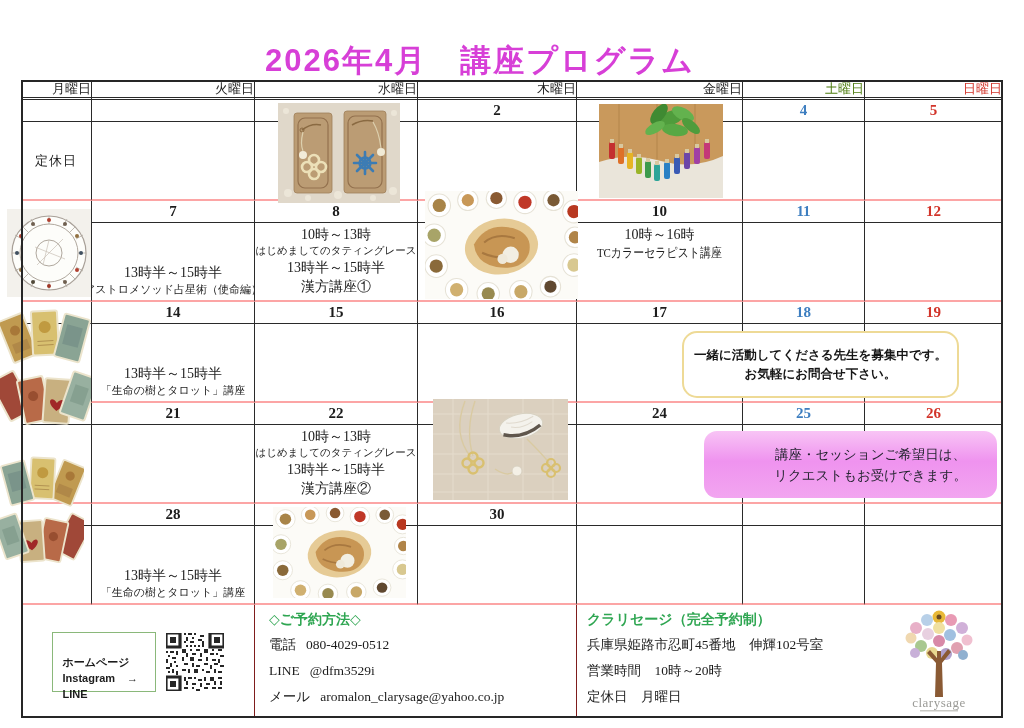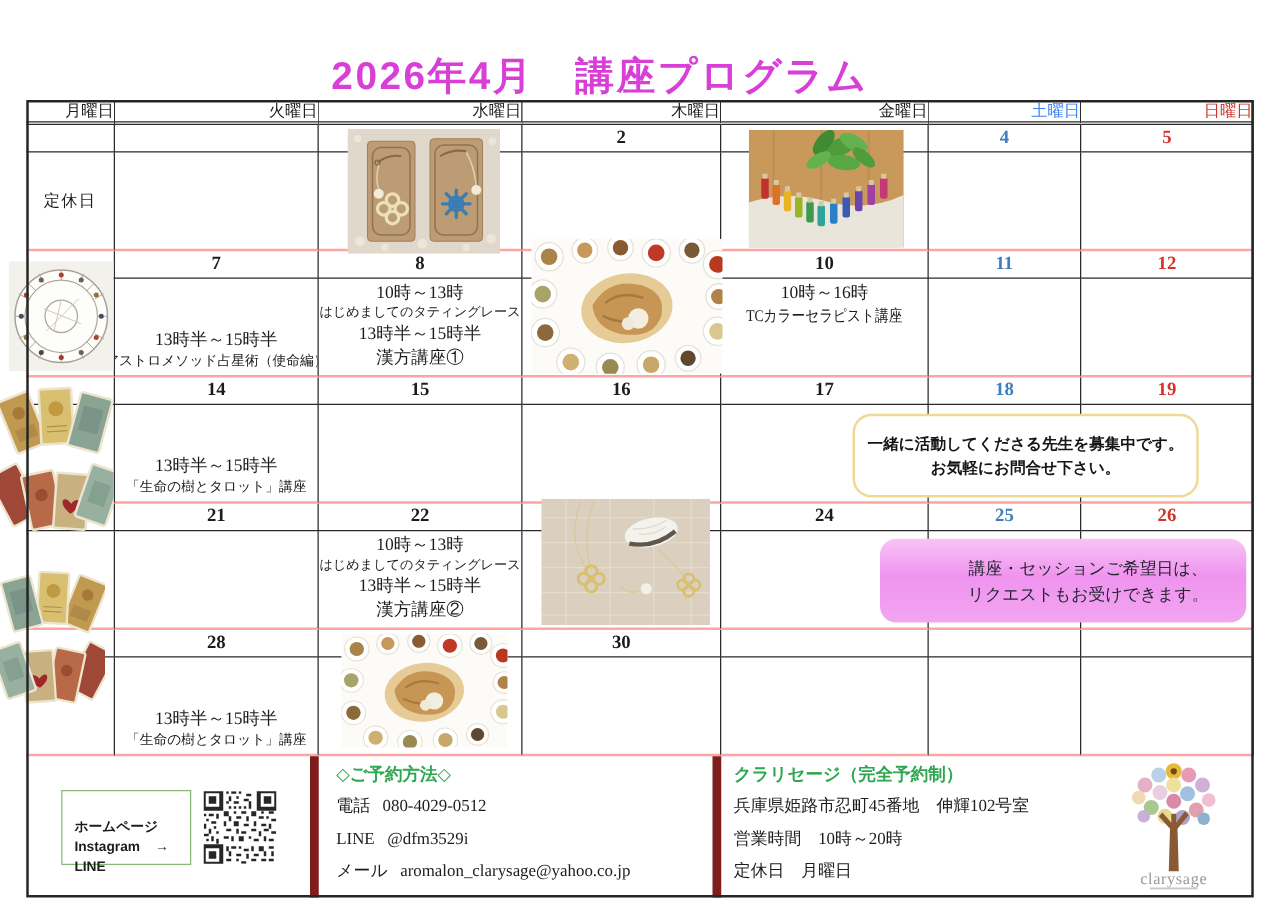--- a/index.html
+++ b/index.html
@@ -10,21 +10,21 @@
          transform:translateX(-32px);
          font-family:"Liberation Sans","DejaVu Sans",sans-serif;
          font-size:31px;font-weight:bold;color:#d73fd7;letter-spacing:2px;}
   
   .cal-wrap{position:absolute;left:21px;top:80px;width:982px;height:638px;}
   .cal-border{position:absolute;inset:0;border:2px solid #262626;z-index:7;pointer-events:none;}
   .cal-grid{display:grid;grid-template-columns:71px 163px 163px 159px 166px 122px 138px;
             grid-template-rows:20px 22px 79px 22px 79px 22px 79px 22px 79px 22px 79px;}
   .cal-grid>div{border-right:1px solid #2a2a2a;box-sizing:border-box;overflow:hidden;}
   .hc{border-bottom:3px double #2a2a2a;font-size:13px;text-align:right;line-height:17px;}
-  .hc.sat{color:#3b82f6}.hc.sun{color:#d2342a}
+  .hc.sat{color:#4d7c0f}.hc.sun{color:#d2342a}
   .dc{border-bottom:1px solid #2a2a2a;font-size:15px;font-weight:bold;text-align:center;line-height:21px;}
   .dc.sat{color:#3d7ec0}.dc.sun{color:#d2342a}
   .cc{border-bottom:2px solid #fca5a5;display:flex;flex-direction:column;align-items:center;}
   .cc.bottom{justify-content:flex-end;padding-bottom:3px;}
   .cc.top{justify-content:flex-start;padding-top:2px;}
   .cc.mid{justify-content:center;}
   .t14{font-size:14px;line-height:19px;white-space:nowrap;}
   .t13{font-size:13px;line-height:18px;white-space:nowrap;}
   .t11{font-size:11px;line-height:15px;white-space:nowrap;}
   .t10{font-size:10.5px;line-height:14px;white-space:nowrap;}
@@ -38,21 +38,21 @@
           display:flex;flex-direction:column;justify-content:center;align-items:center;
           font-family:"Liberation Sans","DejaVu Sans",sans-serif;
           font-size:12.5px;font-weight:bold;line-height:19px;color:#161616;}
   .note-p{position:absolute;left:704px;top:431px;width:253px;height:67px;z-index:6;
           border-radius:13px;
           background:linear-gradient(180deg,#f8c4f5 0%,#ef93ef 45%,#f2a5f0 100%);
           display:flex;flex-direction:column;justify-content:center;align-items:center;
           font-size:13.5px;line-height:21px;color:#242430;padding-left:40px;}
   
   .cal-footer{display:flex;height:113px;box-sizing:border-box;}
-  .fs{box-sizing:border-box;border-right:7px solid #7f1d1d;}
+  .fs{box-sizing:border-box;border-right:1px solid #7f1d1d;}
   .fs1{width:234px;display:flex;align-items:center;justify-content:center;gap:10px;}
   .fs2{width:322px;padding:5px 0 0 14px;}
   .fs3{width:426px;padding:5px 0 0 10px;position:relative;border-right:none;}
   .green-title{font-family:"Liberation Sans","DejaVu Sans",sans-serif;
                font-size:14px;font-weight:bold;color:#2fa652;line-height:18px;}
   .f-line{font-size:13.5px;margin-top:8px;line-height:18px;}
   .f-line .lbl{margin-right:10px;}
   .links-box{border:1.5px solid #8ab87a;width:104px;height:60px;box-sizing:border-box;
              padding:21px 0 0 10px;font-family:"Liberation Sans","DejaVu Sans",sans-serif;
              font-size:11px;font-weight:bold;line-height:16px;}

